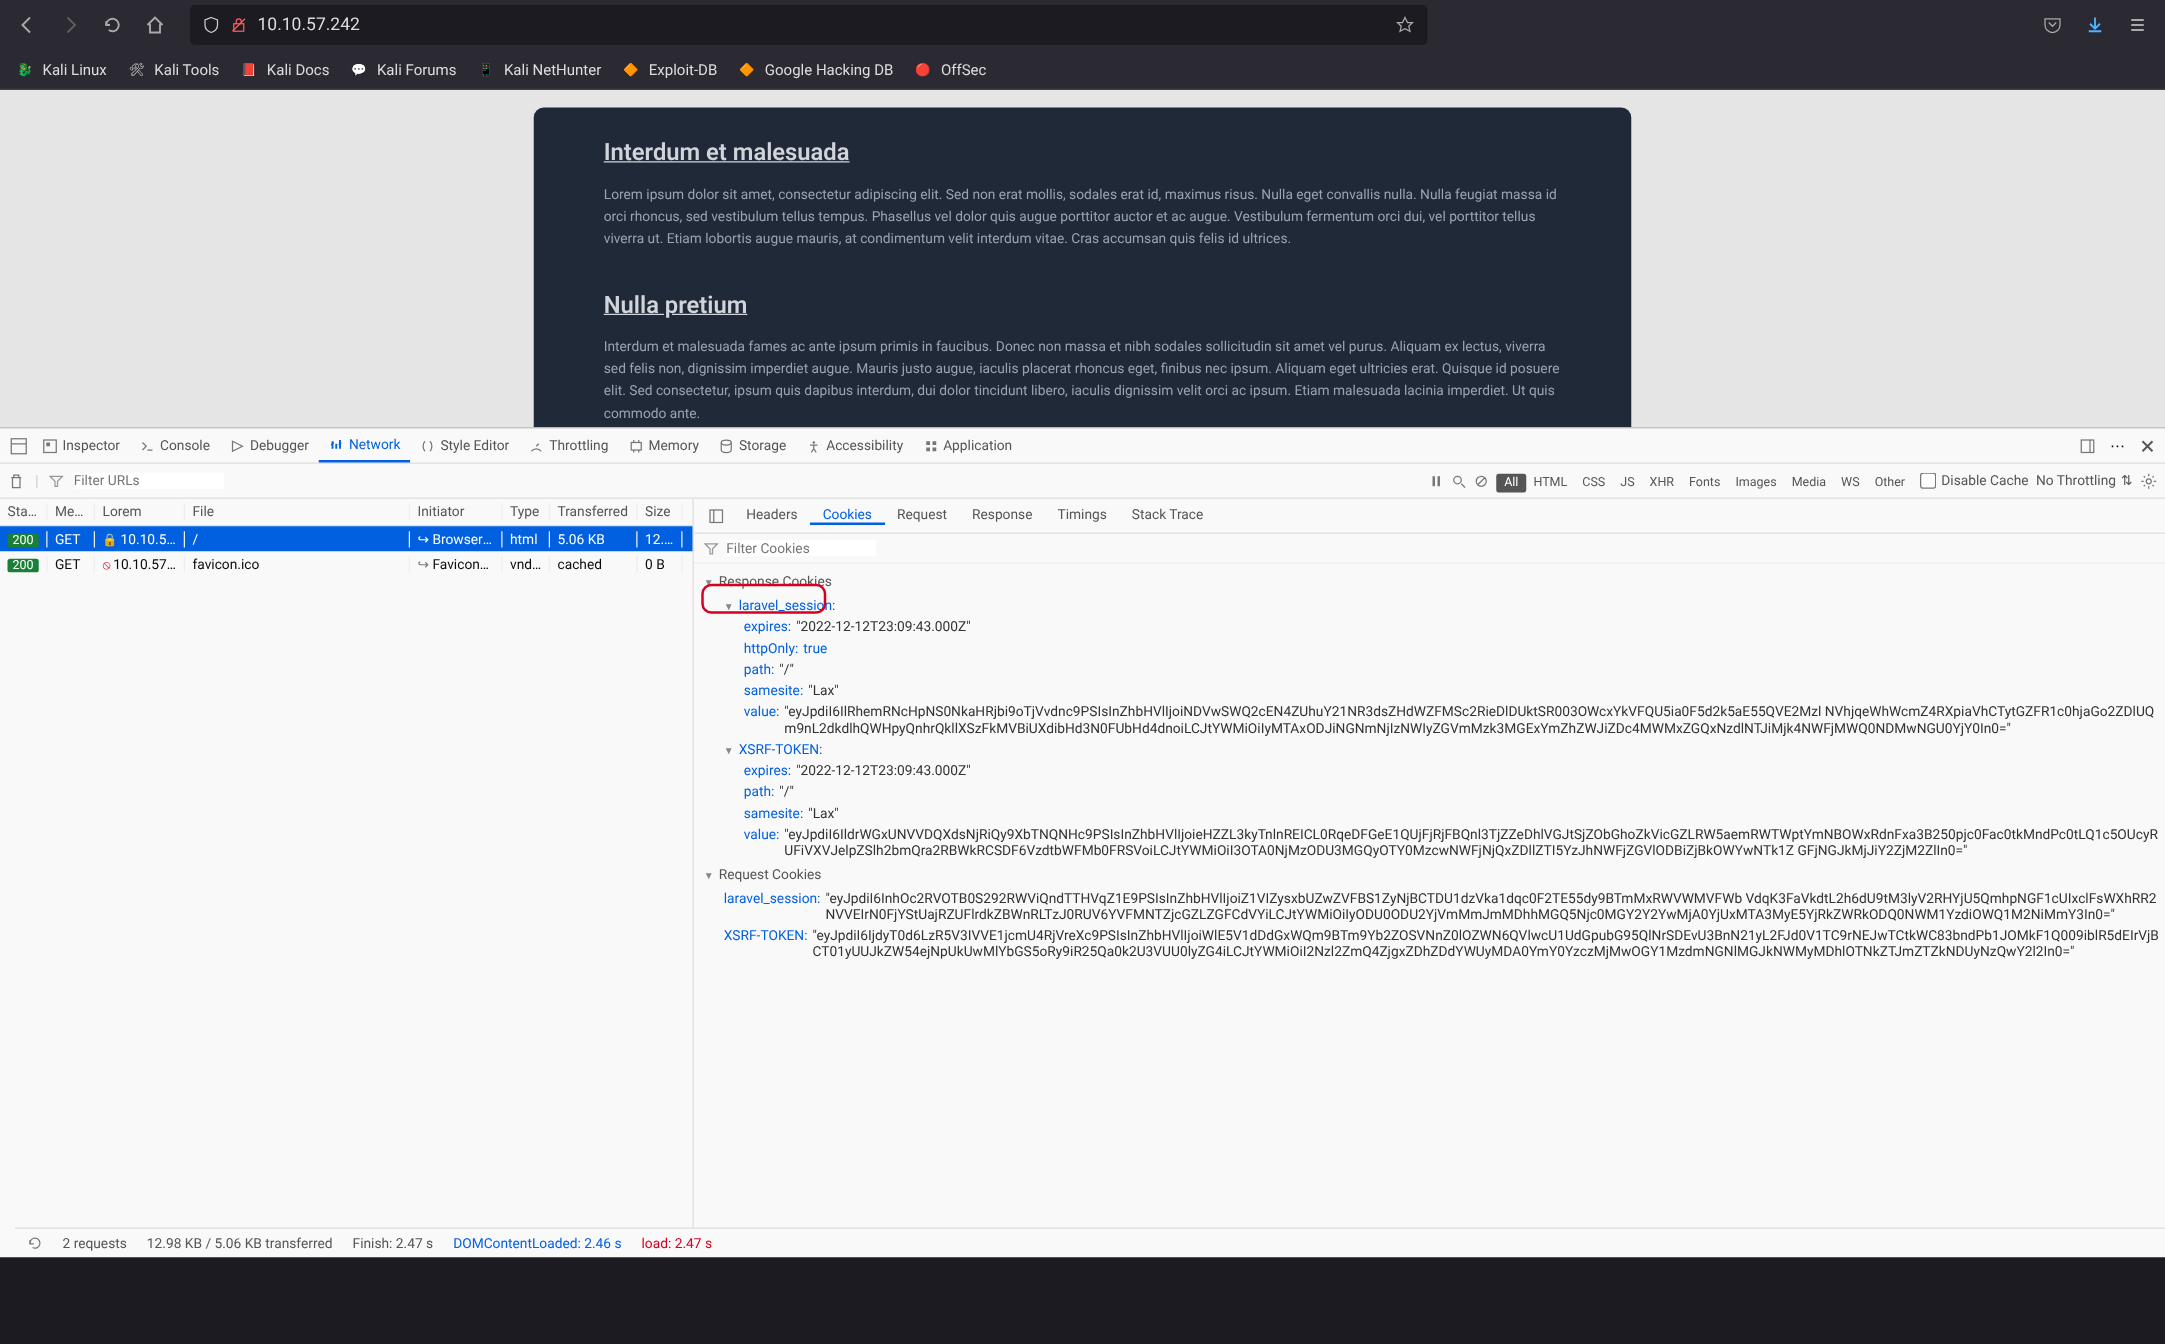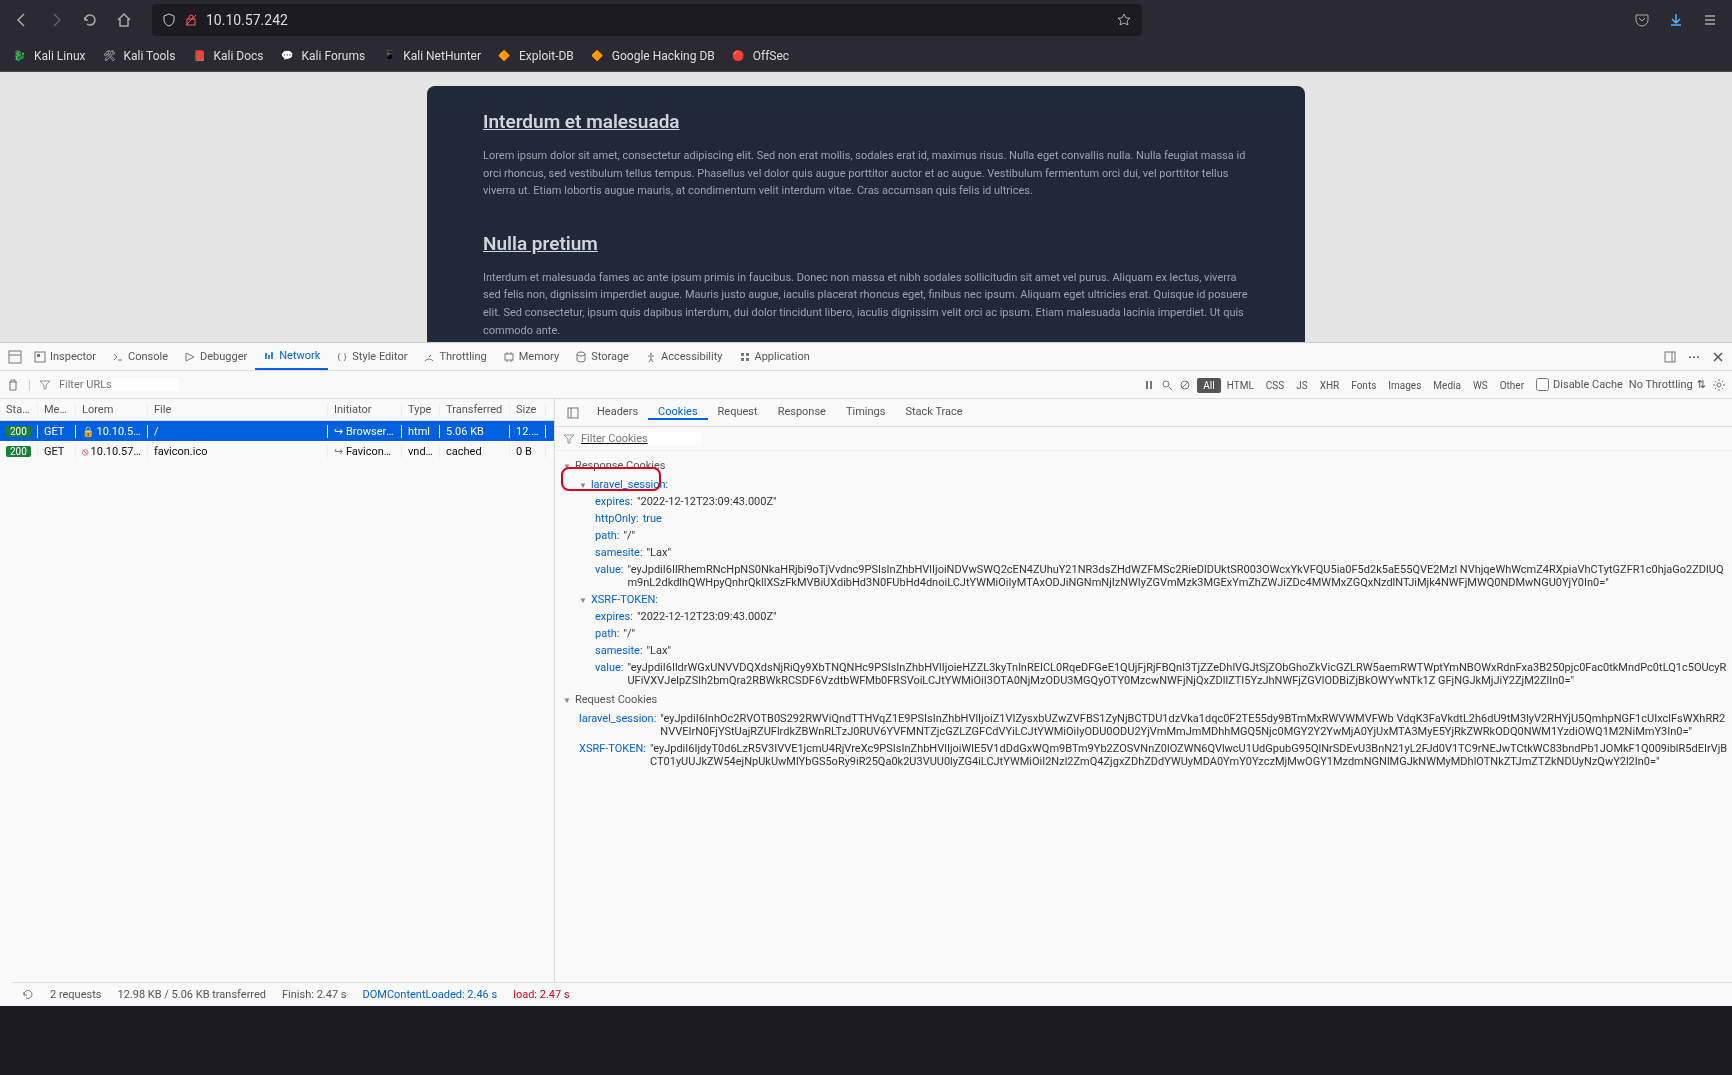--- a/index.html
+++ b/index.html
@@ -39,21 +39,21 @@
 .col-status{width:38px;}.col-met{width:38px;}.col-domain{width:72px;}.col-file{width:180px;}.col-init{width:74px;}.col-type{width:38px;}.col-trans{width:70px;}.col-size{width:36px;}
 .req-row{display:flex;height:20px;align-items:center;font-size:11px;cursor:pointer;}
 .req-row.sel{background:#0060df;color:#fff;}
 .req-row.sel .badge-200{background:#1a7f37;}
 .badge-200{background:#1a7f37;color:#fff;padding:0 4px;border-radius:2px;font-size:10px;}
 .lock-small{color:#999;font-size:10px;margin-right:2px;}
 .detail-pane{flex:1;display:flex;flex-direction:column;overflow:hidden;}
 .detail-tabs{display:flex;border-bottom:1px solid #ddd;height:28px;align-items:center;padding:0 6px;gap:2px;}
 .detail-tab{padding:0 10px;font-size:11px;color:#555;cursor:pointer;height:100%;display:flex;align-items:center;}
 .detail-tab.active{color:#0060df;border-bottom:2px solid #0060df;}
-.filter-cookies-bar{display:flex;align-items:center;height:24px;border-bottom:1px solid #eee;padding:0 8px;gap:6px;text-decoration:underline;}
+.filter-cookies-bar{display:flex;align-items:center;height:24px;border-bottom:1px solid #eee;padding:0 8px;gap:6px;}
 .cookie-content{flex:1;overflow-y:auto;padding:4px 0;font-size:11px;}
 .cookie-section-hdr{padding:4px 8px;font-weight:400;color:#555;cursor:pointer;}
 .cookie-section-hdr::before{content:"▼";font-size:8px;margin-right:4px;color:#888;}
 .cookie-name{color:#0060df;padding:2px 0 2px 24px;cursor:pointer;}
 .cookie-name::before{content:"▼";font-size:8px;margin-right:4px;color:#888;}
 .cookie-prop{padding:2px 2px 2px 40px;display:flex;gap:4px;}
 .cookie-prop .pk{color:#0060df;}
 .cookie-prop .pv{color:#333;word-break:break-all;flex:1;}
 .cookie-prop .pv.bool{color:#0060df;}
 .req-cookie-row{padding:2px 0 2px 24px;display:flex;gap:4px;}

